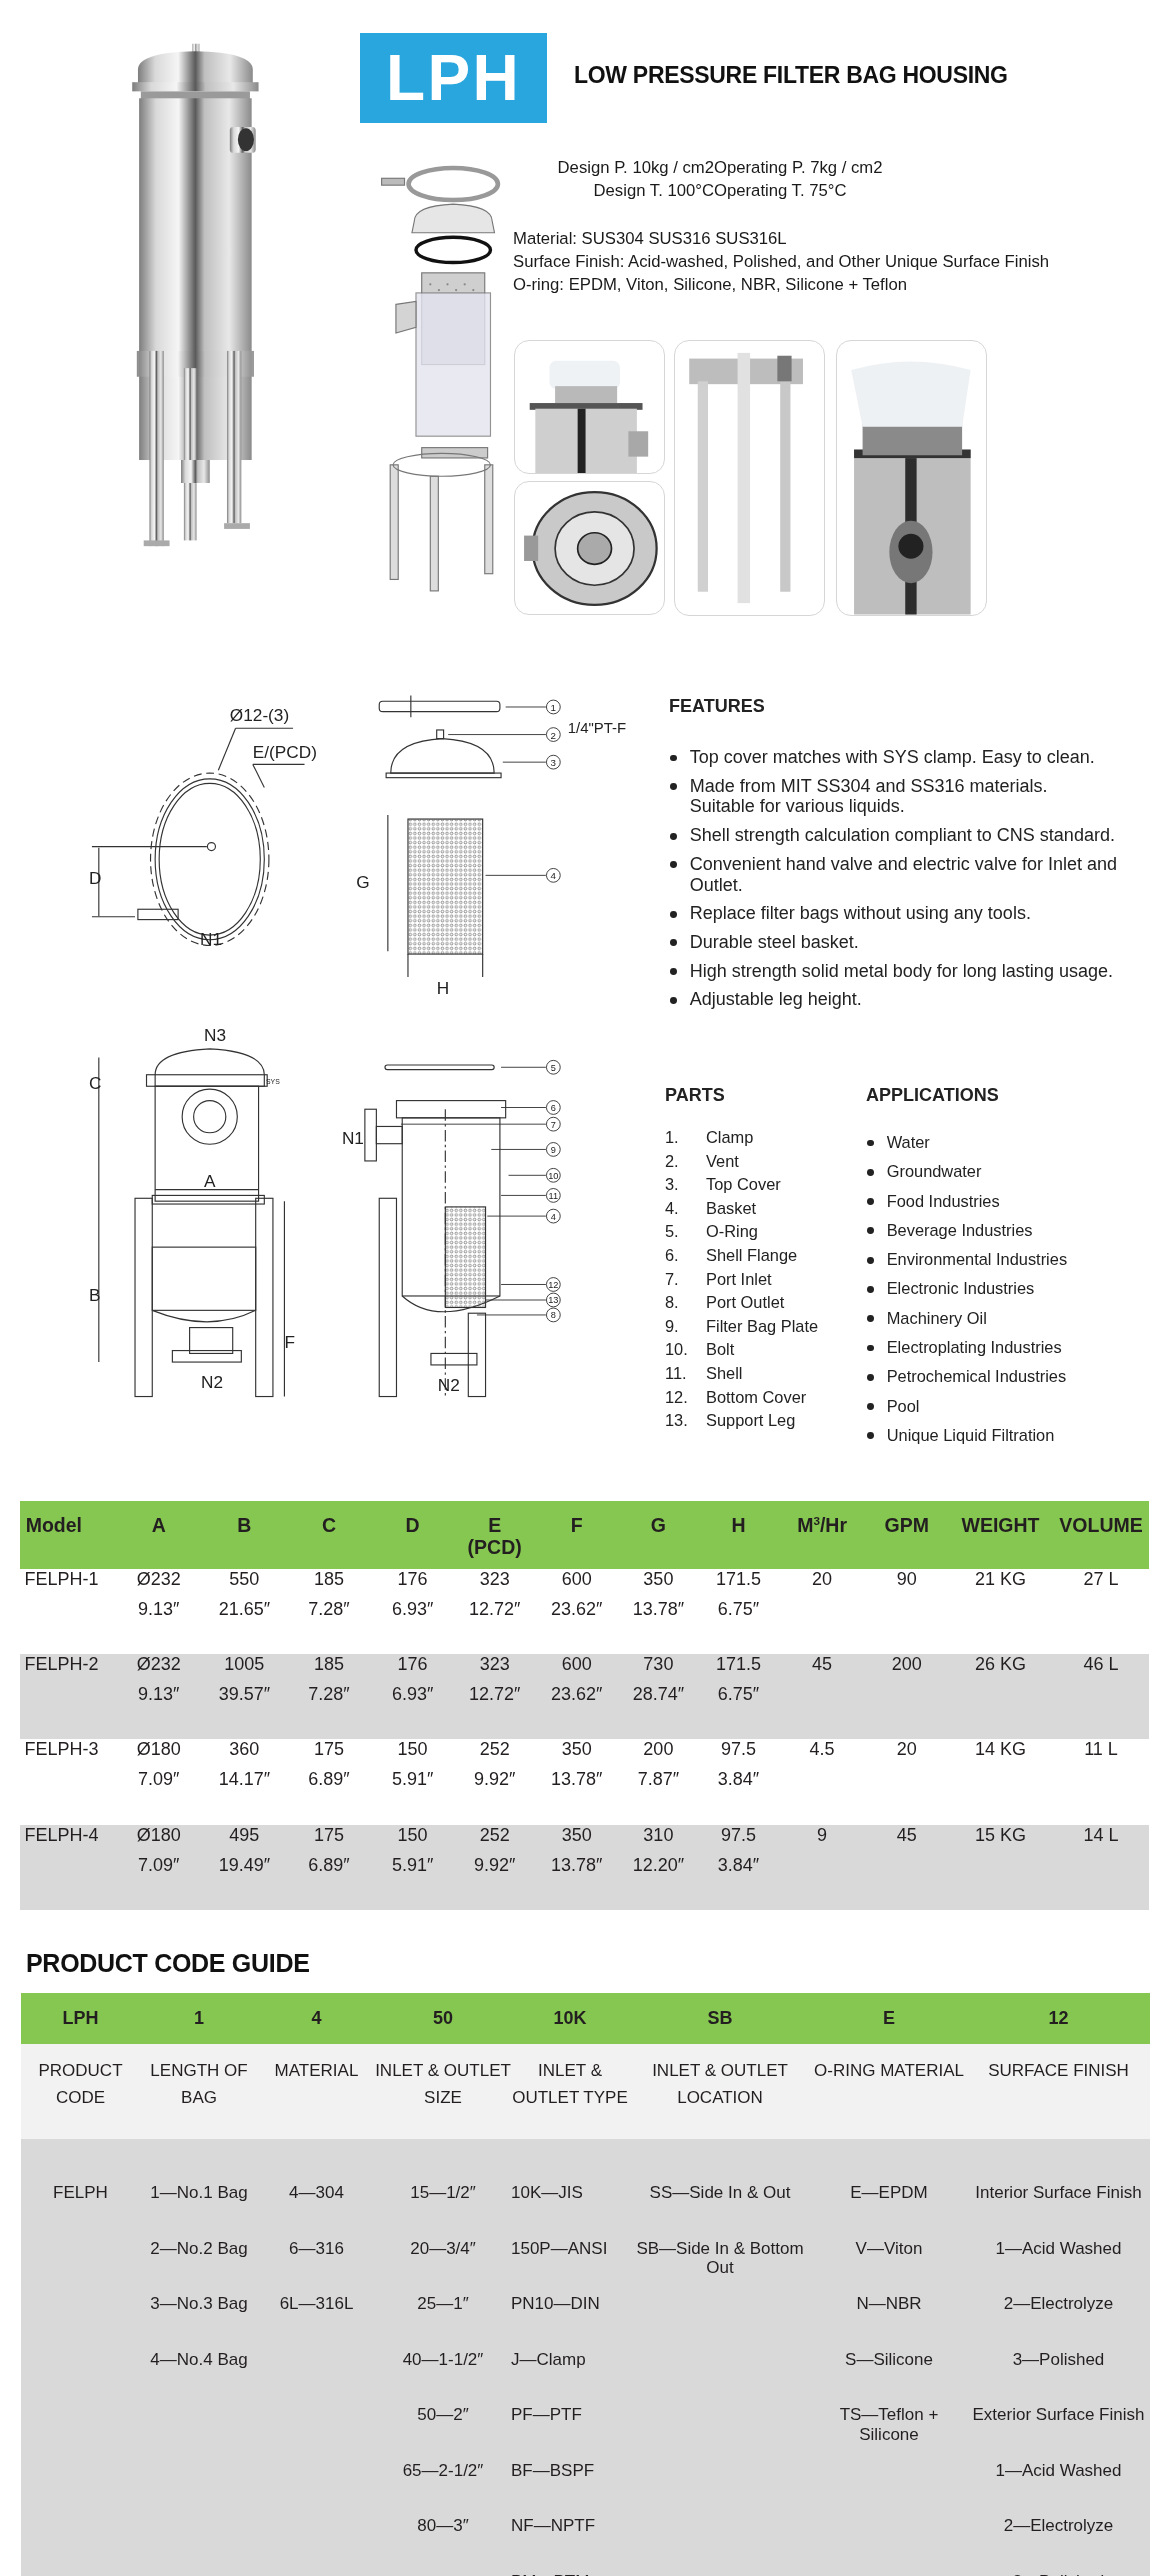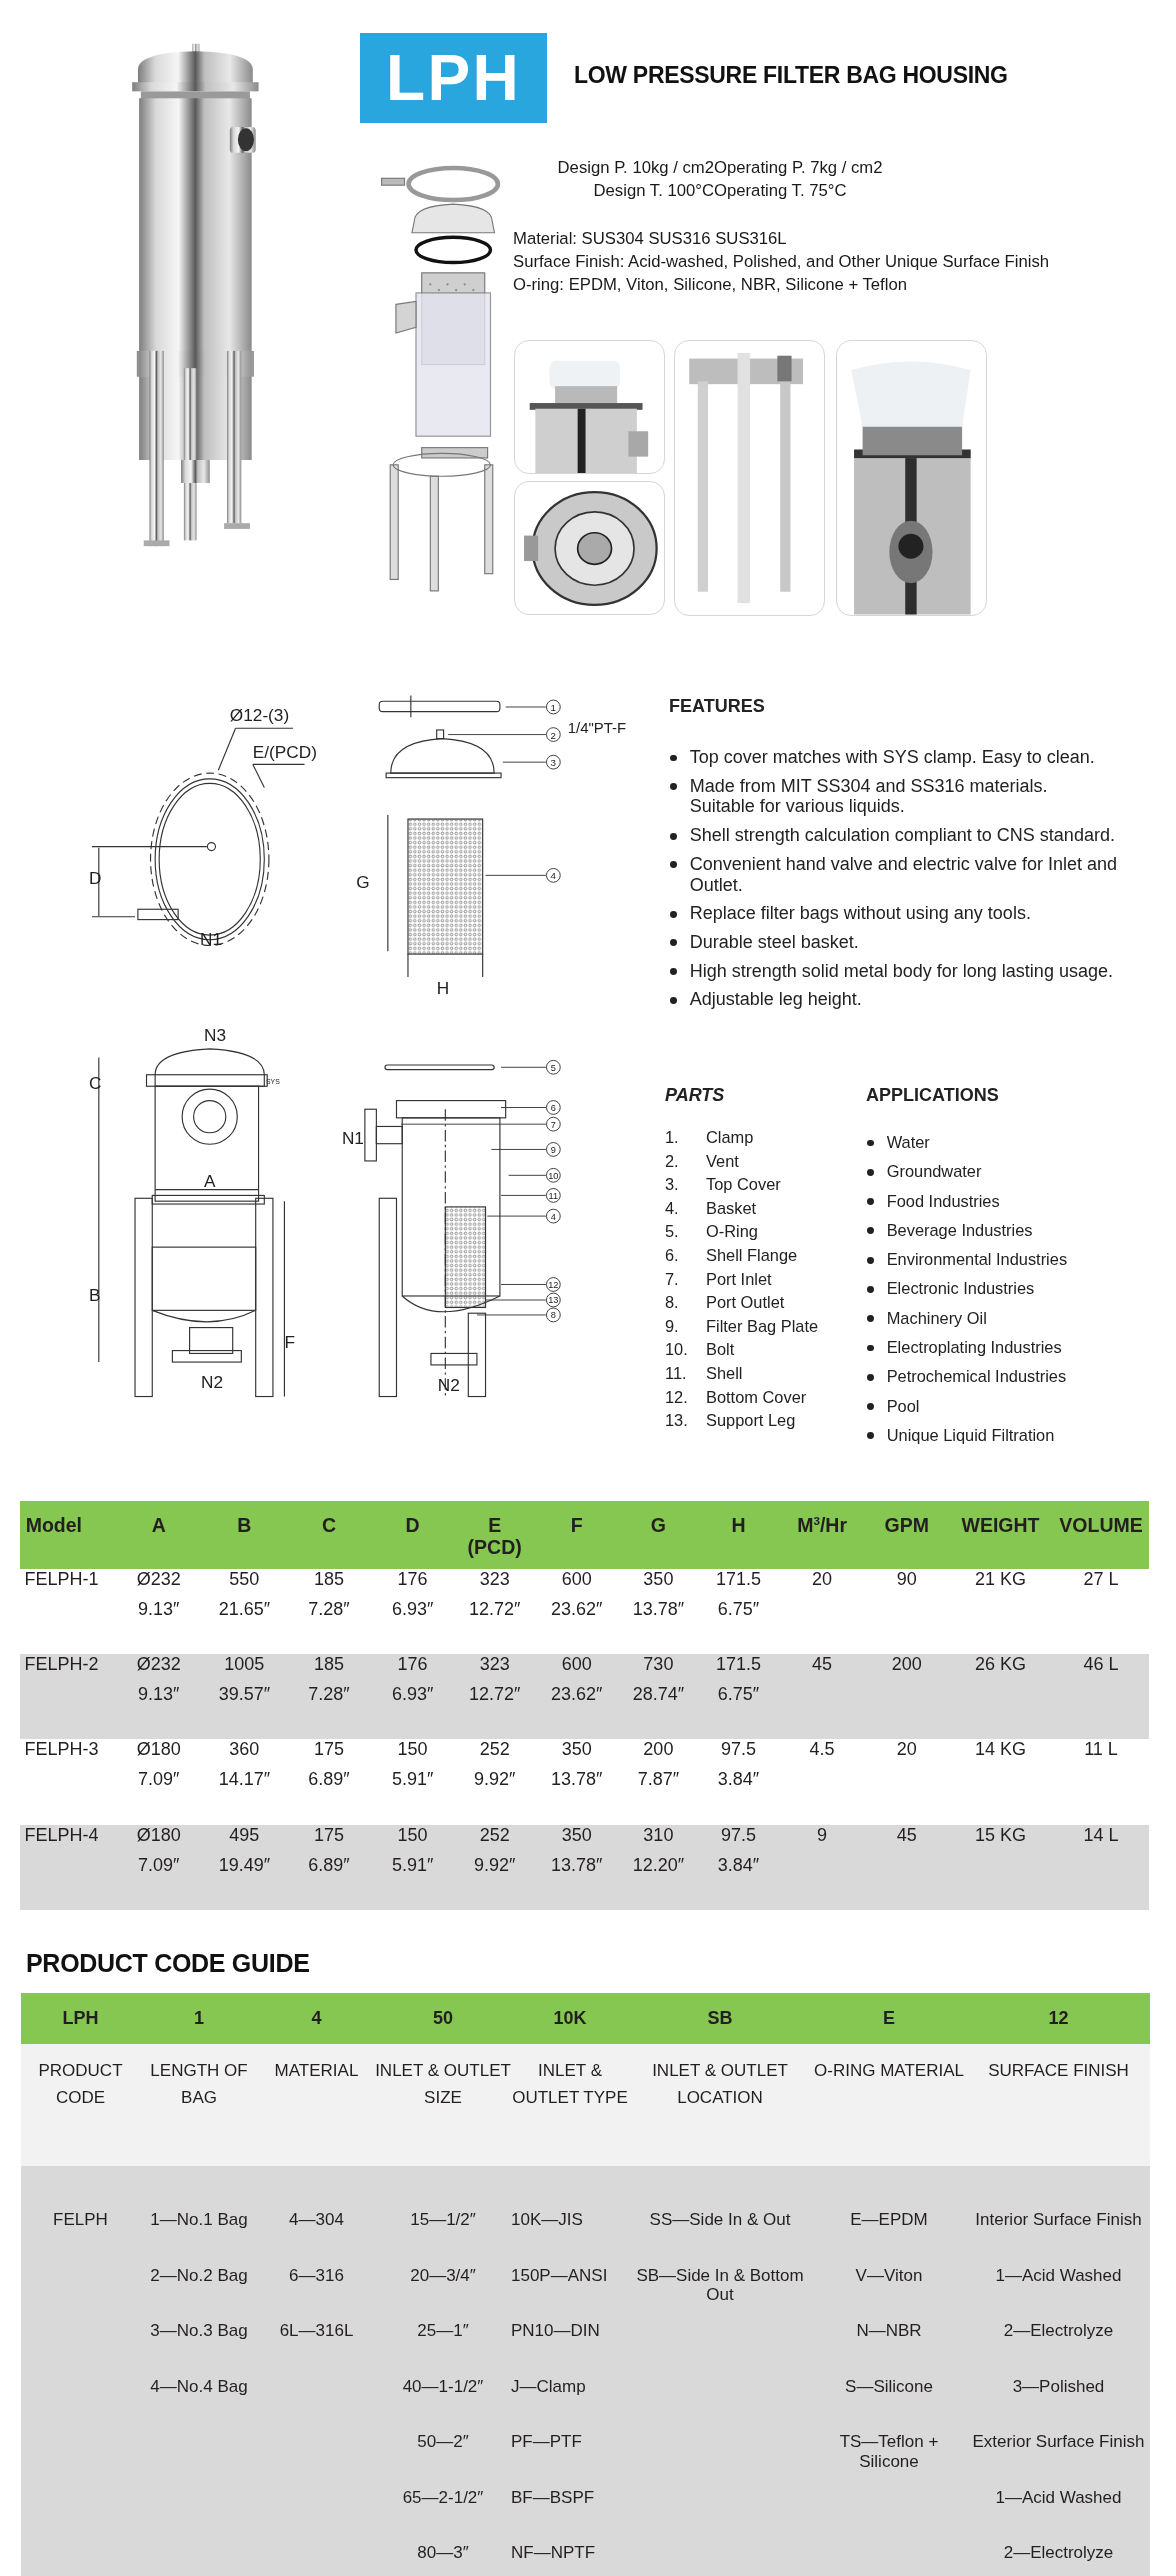--- a/index.html
+++ b/index.html
@@ -29,21 +29,21 @@
   
   .drawing { left: 86px; top: 684px; width: 552px; height: 770px; }
 
   
   .section-h { font-size: 18px; font-weight: bold; color: #222; }
   .features { left: 669px; top: 696px; }
   .feat-list { left: 669px; top: 747px; width: 448px; list-style: none; }
   .feat-list li { position: relative; padding-left: 20.7px; font-size: 18px; line-height: 20.7px; margin-bottom: 8px; color: #222; }
   .bullet { position: absolute; left: 1.1px; top: 7.5px; width: 6.9px; height: 6.9px; border-radius: 50%; background: #222; }
 
-  .parts-h { left: 665px; top: 1085px; font-style: italic; }
+  .parts-h { left: 665px; top: 1085px; }
   .apps-h { left: 866px; top: 1085px; }
   .parts-list { left: 665px; top: 1126px; list-style: none; }
   .parts-list li { font-size: 16.4px; line-height: 23.6px; display: flex; color: #222; }
   .parts-list li .num { width: 41px; }
   .apps-list { left: 866px; top: 1131px; list-style: none; }
   .apps-list li { position: relative; padding-left: 20.7px; font-size: 16.4px; line-height: 23.6px; margin-bottom: 5.7px; color: #222; }
   .apps-list .bullet { top: 8.6px; }
 
   
   .spec-table { left: 20px; top: 1501px; width: 1129px; border-collapse: collapse; table-layout: fixed; }
@@ -56,21 +56,21 @@
   .spec-table tr.r2 td { height: 27.6px; padding-top: 0; }
   .spec-table tr.r2 td { padding-bottom: 0; }
   .spec-table tbody.alt td { background: #d9d9d9; }
   .spec-table tr.r2 td.spacer { height: 27.6px; }
   sup { font-size: 60%; vertical-align: super; line-height: 0; }
 
   
   .guide-title { left: 26px; top: 1949px; font-size: 25px; font-weight: bold; color: #111; letter-spacing: -0.3px; }
   .guide-table { left: 21px; top: 1993px; width: 1129px; border-collapse: collapse; table-layout: fixed; }
   .guide-table th { background: #86c751; height: 51px; font-size: 18px; font-weight: bold; text-align: center; color: #231f20; }
-  .guide-table tr.labels td { background: #f2f2f2; height: 122px; vertical-align: top; padding-top: 12.6px;
+  .guide-table tr.labels td { background: #f2f2f2; height: 95px; vertical-align: top; padding-top: 12.6px;
                               font-size: 17px; line-height: 27px; text-align: center; color: #231f20; }
   .guide-table tr.opts td { background: #d9d9d9; height: 355px; vertical-align: top; padding-top: 8px;
                             font-size: 17px; text-align: center; color: #231f20; }
   .opt { line-height: 19.5px; margin-bottom: 8px; margin-top: 36px; }
   .opts td.left-al .opt { text-align: left; }
 </style>
 </head>
 <body>
 
 <div class="abs badge">

